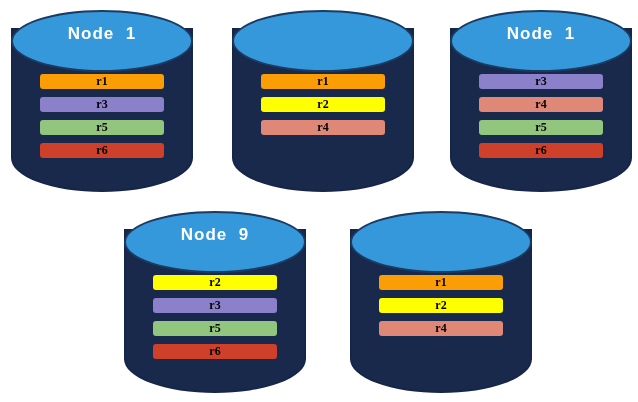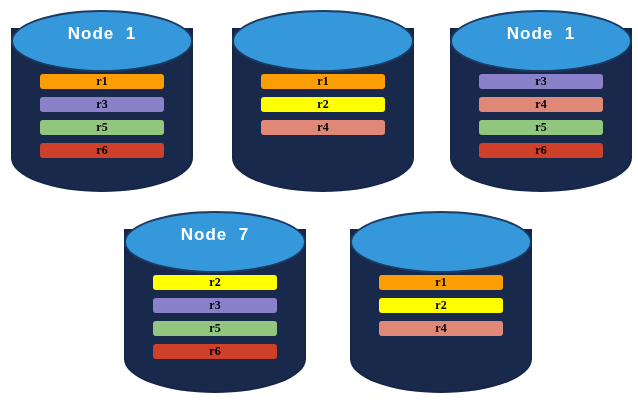--- a/index.html
+++ b/index.html
@@ -122,21 +122,21 @@
       <div class="bars">
         <div class="bar" style="background: rgb(139, 128, 202);">r3</div>
         <div class="bar" style="background: rgb(224, 136, 120);">r4</div>
         <div class="bar" style="background: rgb(146, 198, 126);">r5</div>
         <div class="bar" style="background: rgb(207, 64, 42);">r6</div>
       </div>
     </div>
     <div class="node" style="left: 124px; top: 211px;">
       <div class="cyl-body" style="background: rgb(24, 41, 75); border-color: rgb(22, 38, 74);"></div>
       <div class="cyl-top" style="background: rgb(52, 152, 219);"></div>
-      <div class="node-label" style="color: rgb(255, 255, 255);">Node  7</div>
+      <div class="node-label" style="color: rgb(255, 255, 255);">Node  9</div>
       <div class="bars">
         <div class="bar" style="background: rgb(255, 255, 0);">r2</div>
         <div class="bar" style="background: rgb(139, 128, 202);">r3</div>
         <div class="bar" style="background: rgb(146, 198, 126);">r5</div>
         <div class="bar" style="background: rgb(207, 64, 42);">r6</div>
       </div>
     </div>
     <div class="node" style="left: 350px; top: 211px;">
       <div class="cyl-body" style="background: rgb(24, 41, 75); border-color: rgb(22, 38, 74);"></div>
       <div class="cyl-top" style="background: rgb(52, 152, 219);"></div>

